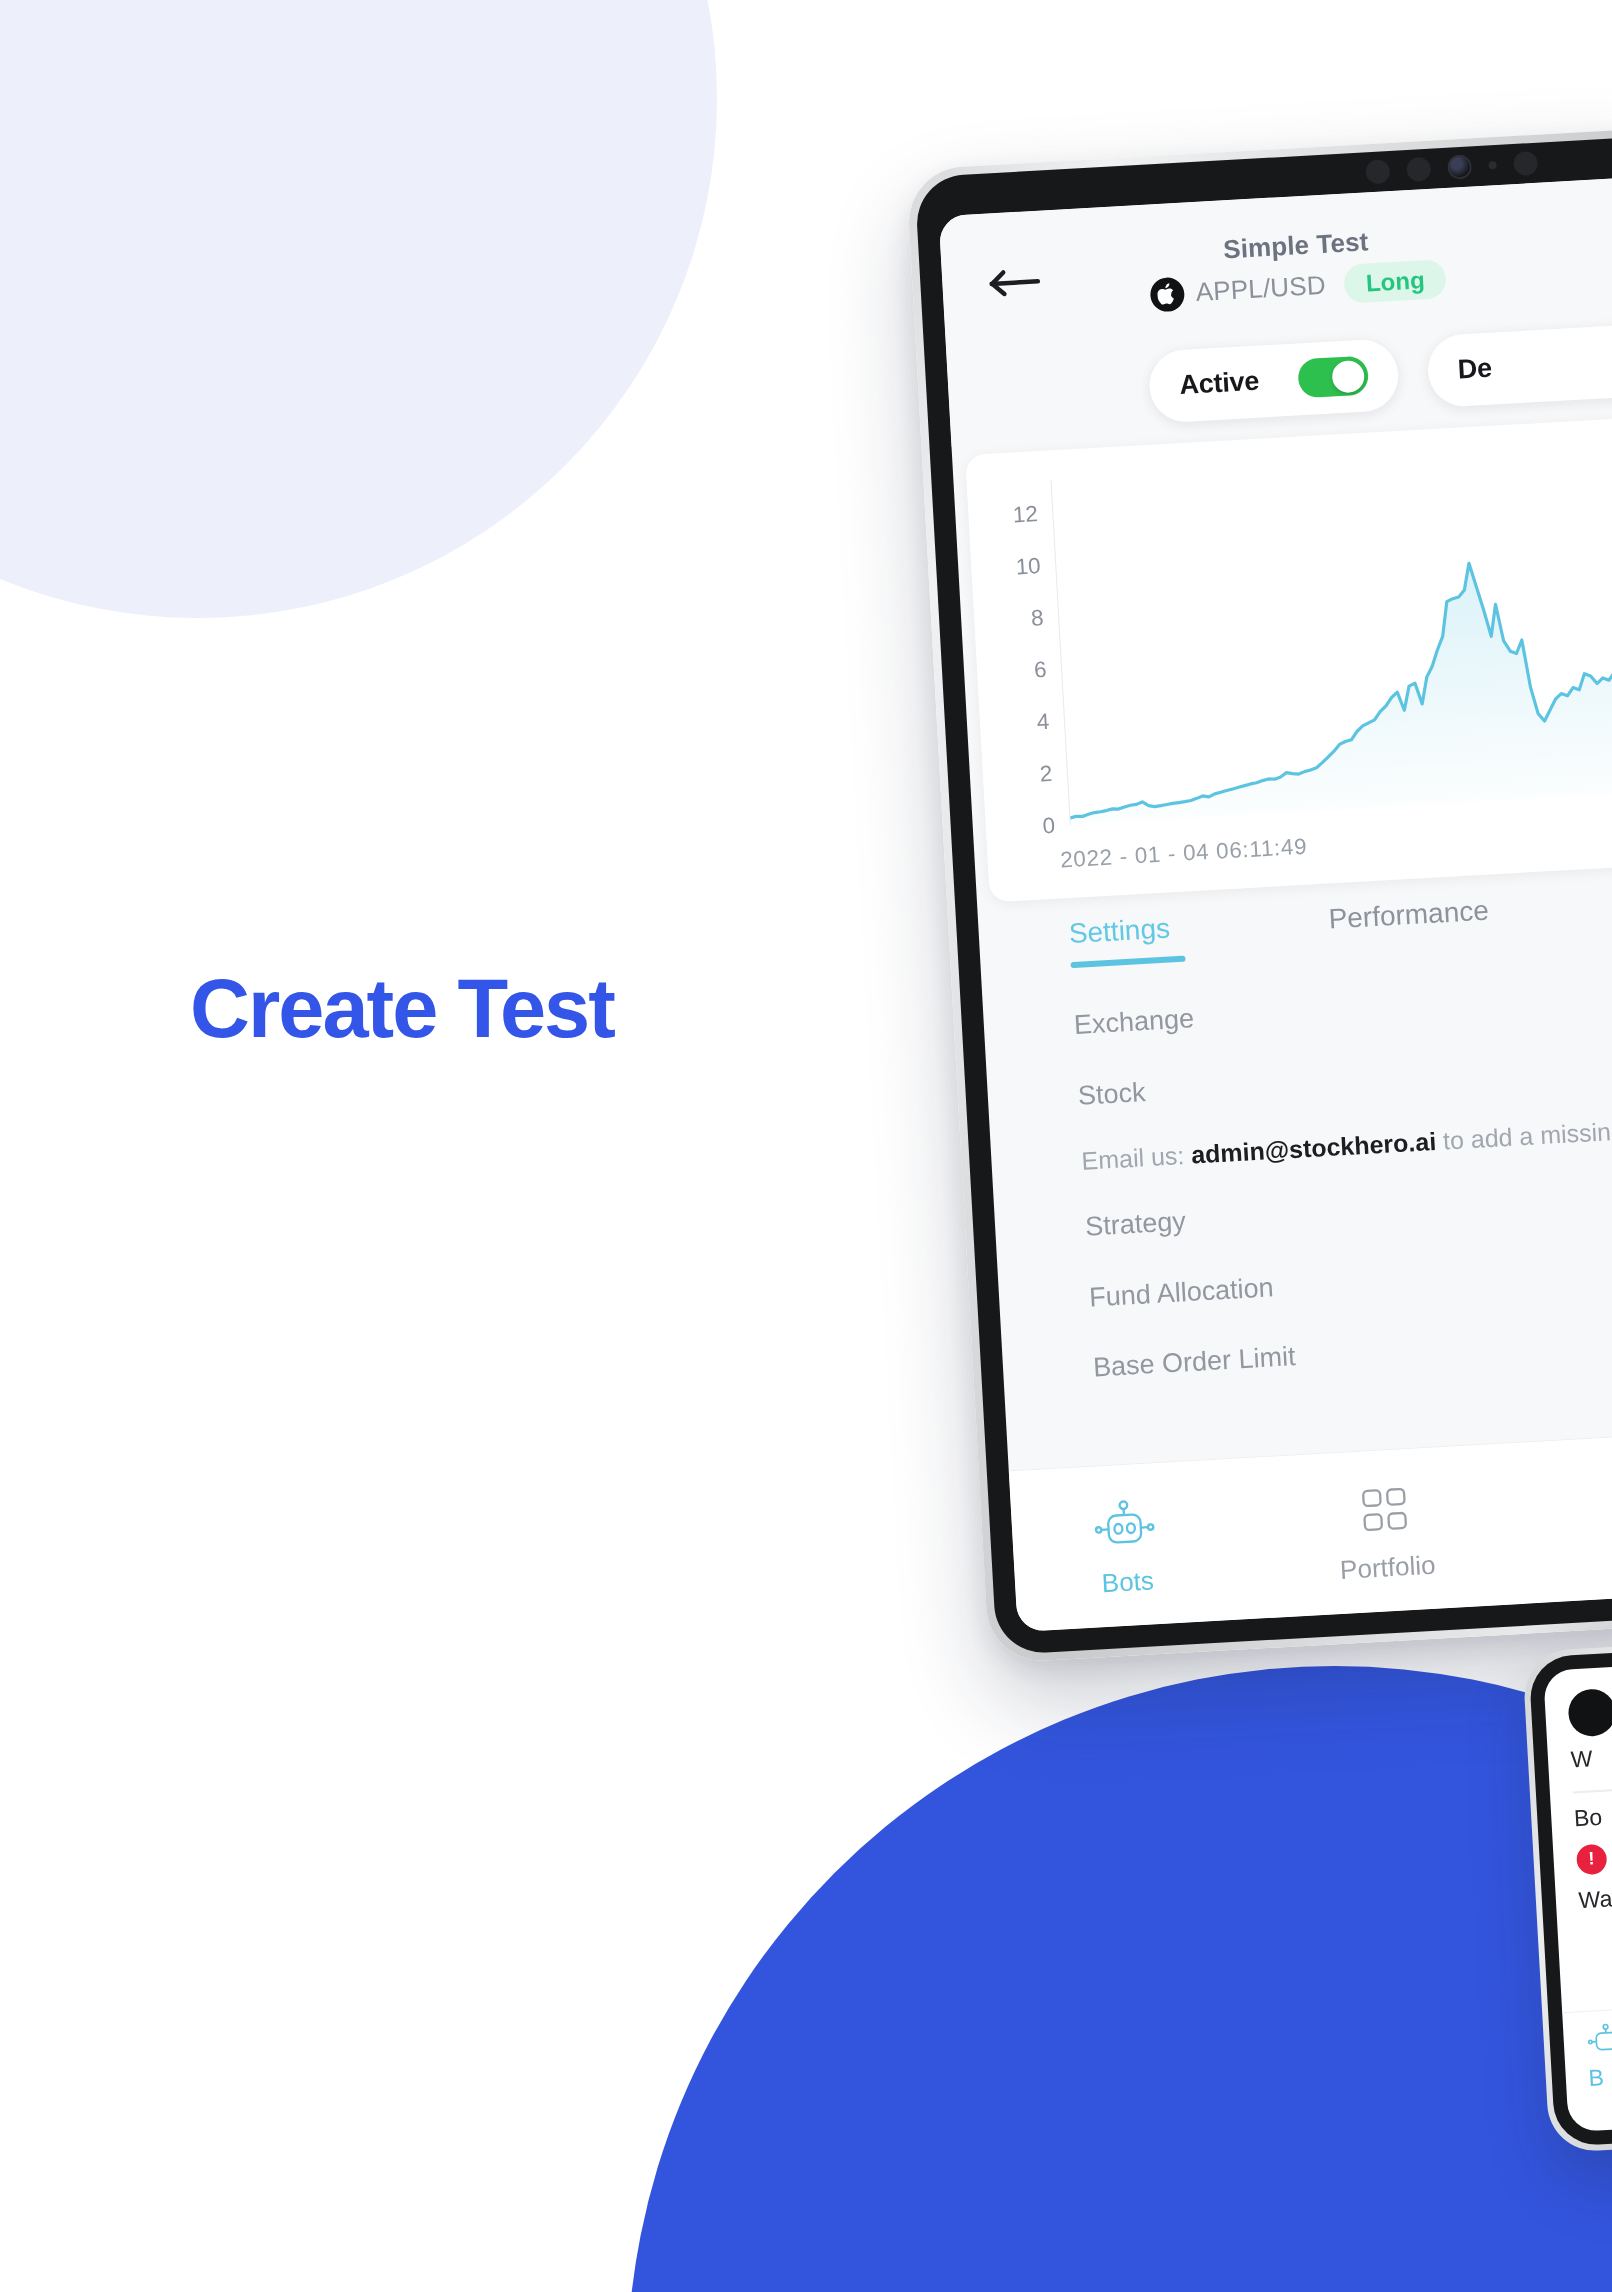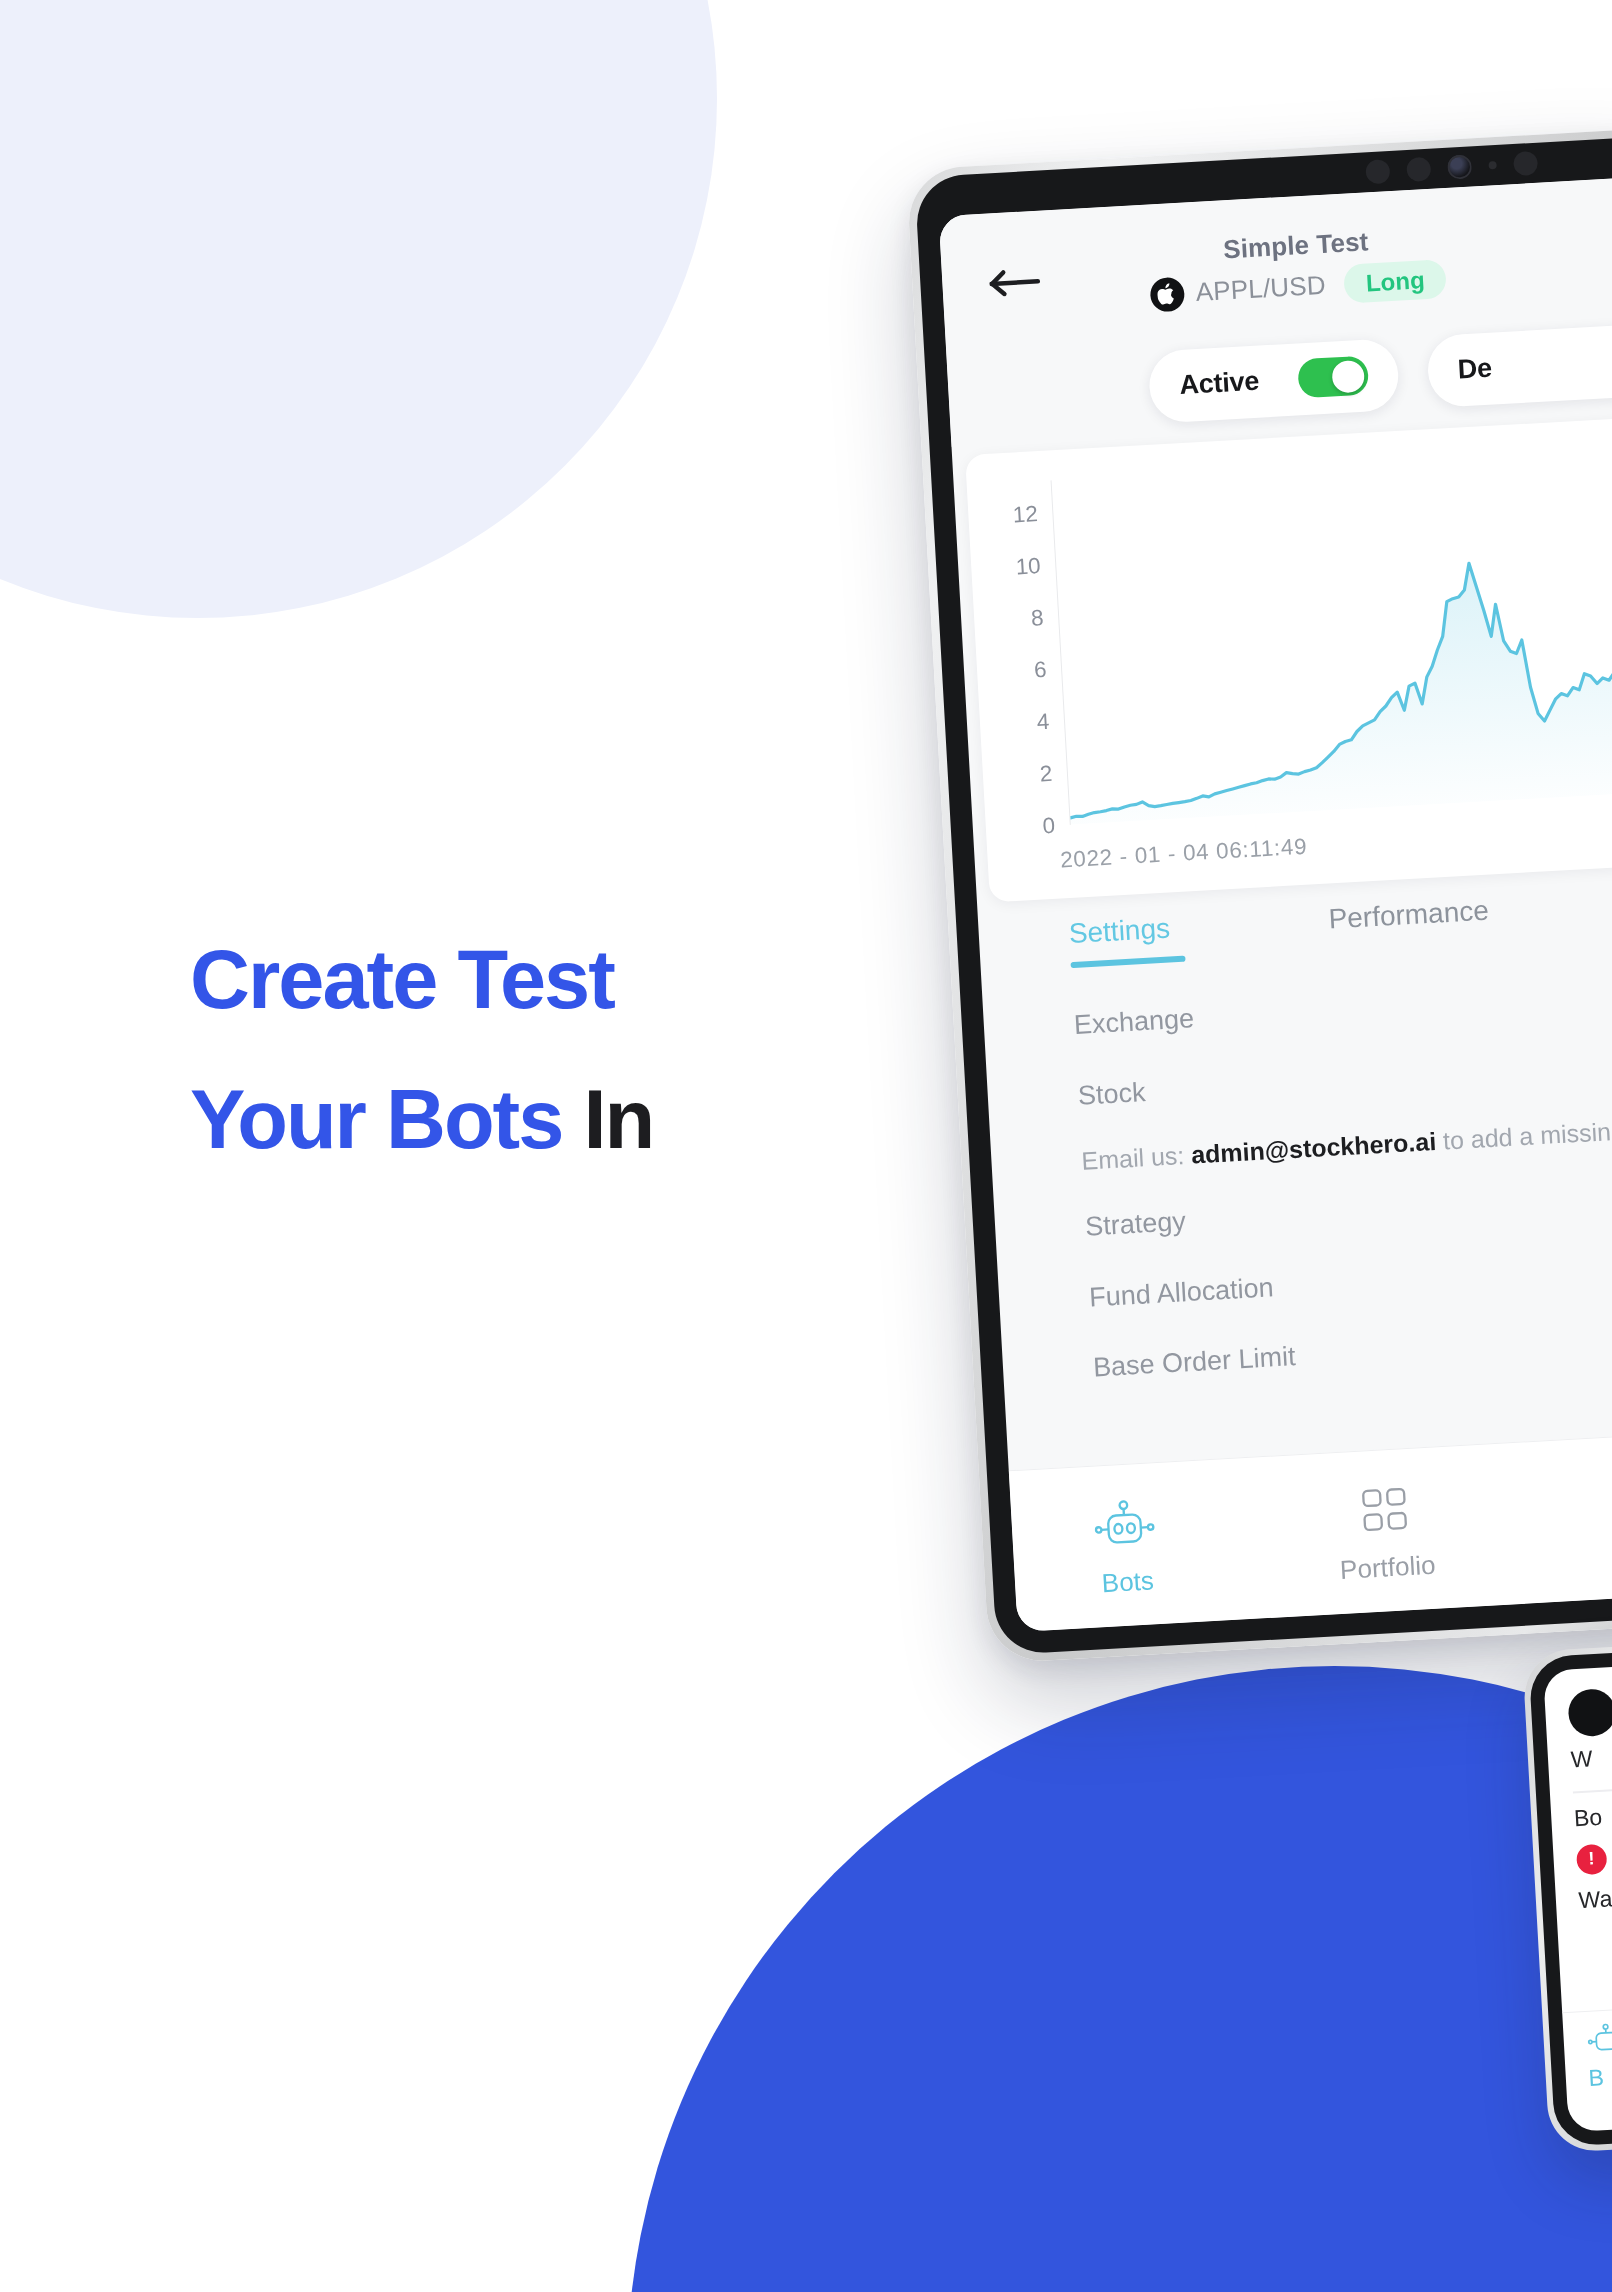--- a/index.html
+++ b/index.html
@@ -35,21 +35,21 @@
     width:645px;
     z-index:6;
     font-size:83px;
     line-height:1.02;
     font-weight:bold;
     letter-spacing:-2px;
     color:#1d1d1f;
   }
   .headline .hl-blue{color:#3355e8;}
   .headline .hl-dark{color:#1d1d20;}
-  .hl-line{display:block;white-space:nowrap;margin-bottom:56px;}
+  .hl-line{display:block;white-space:nowrap;margin-bottom:56px;margin-top:29px;}
   .hl-line:last-child{margin-bottom:0;}
 
   
   .tablet{
     position:absolute;
     left:906px;top:170px;
     width:770px;height:1496px;
     z-index:4;
     transform:rotate(-3.2deg);
     transform-origin:left top;
@@ -281,23 +281,20 @@
 </style>
 </head>
 <body>
 
 <div class="bg-circle-lavender"></div>
 <div class="bg-circle-blue"></div>
 
 <h1 class="headline">
   <span class="hl-line">
     <span class="hl-blue">Create Test</span>
-  </span>
-  <span class="hl-line">
-    <span class="hl-blue">Your Bots</span><span class="hl-dark"> In</span>
   </span>
 </h1>
 
 <div class="tablet">
   <div class="tablet-outer"></div>
   <div class="tablet-body"></div>
 
   <div class="tablet-bezel-cams">
     <span class="cam"></span>
     <span class="cam"></span>

